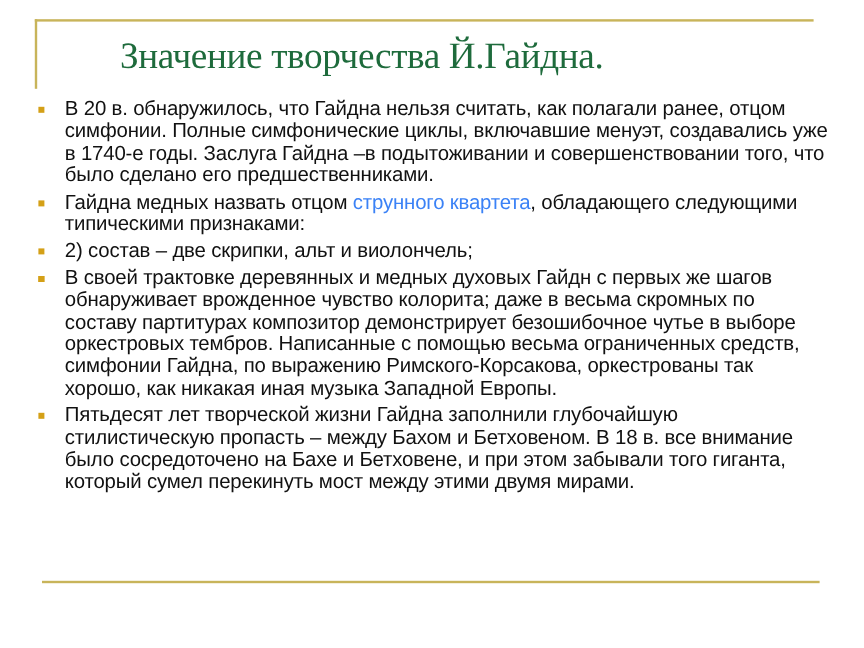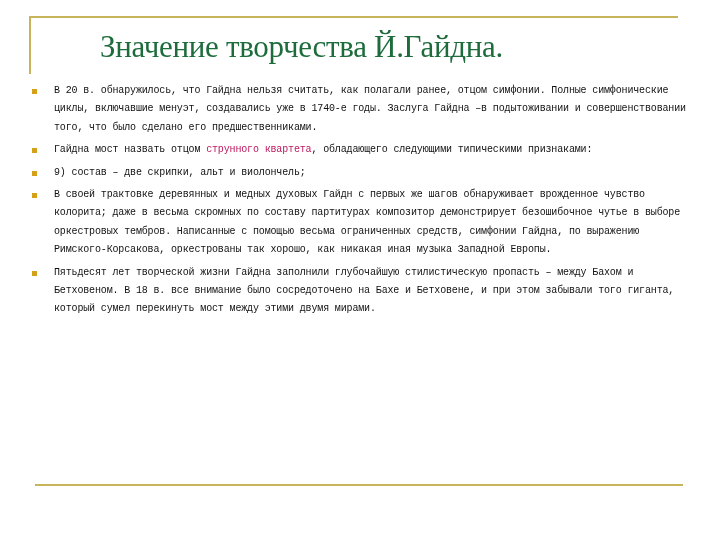--- a/index.html
+++ b/index.html
@@ -46,62 +46,62 @@
       color: #1e6b3c;
       letter-spacing: -0.3px;
       white-space: nowrap;
       font-family: "Liberation Serif", serif;
       font-size: 31px;
     }
     .content {
       position: absolute;
       left: 28px; top: 82px;
       width: 665px;
-      font-family: Liberation Mono, monospace;
-      font-size: 10px;
+      font-family: Liberation Sans, sans-serif;
+      font-size: 17px;
       line-height: 18.4px;
       color: #111111;
       letter-spacing: -0.15px;
     }
     .bullet {
       position: relative;
       padding-left: 26px;
       margin-bottom: 4px;
     }
     .bullet .marker {
       position: absolute;
       left: 4px; top: 7px;
       width: 5px; height: 5px;
       background: #d4a017;
     }
     .link-text {
-      color: #be185d;
+      color: #3b82f6;
     }
   </style>
 </head>
 <body>
 
 <div class="slide">
   <div class="frame-top"></div>
   <div class="frame-left"></div>
 
   <div class="title">Значение творчества Й.Гайдна.</div>
 
   <div class="content">
     <div class="bullet">
       <span class="marker"></span>
       <span>В 20 в. обнаружилось, что Гайдна нельзя считать, как полагали ранее, отцом симфонии. Полные симфонические циклы, включавшие менуэт, создавались уже в 1740-е годы. Заслуга Гайдна –в подытоживании и совершенствовании того, что было сделано его предшественниками.</span>
     </div>
     <div class="bullet">
       <span class="marker"></span>
-      <span> Гайдна мост назвать отцом </span><span class="link-text">струнного квартета</span><span>, обладающего следующими типическими признаками:</span>
+      <span> Гайдна медных назвать отцом </span><span class="link-text">струнного квартета</span><span>, обладающего следующими типическими признаками:</span>
     </div>
     <div class="bullet">
       <span class="marker"></span>
-      <span>9) состав – две скрипки, альт и виолончель;</span>
+      <span>2) состав – две скрипки, альт и виолончель;</span>
     </div>
     <div class="bullet">
       <span class="marker"></span>
     </div>
     <div class="bullet">
       <span class="marker"></span>
       <span>В своей трактовке деревянных и медных духовых Гайдн с первых же шагов обнаруживает врожденное чувство колорита; даже в весьма скромных по составу партитурах композитор демонстрирует безошибочное чутье в выборе оркестровых тембров. Написанные с помощью весьма ограниченных средств, симфонии Гайдна, по выражению Римского-Корсакова, оркестрованы так хорошо, как никакая иная музыка Западной Европы.</span>
     </div>
     <div class="bullet">
       <span class="marker"></span>

